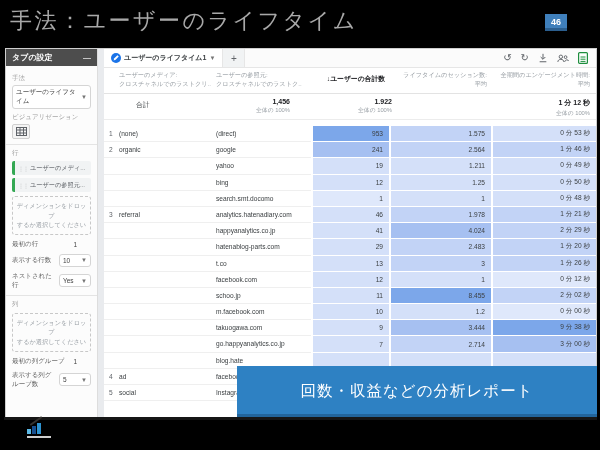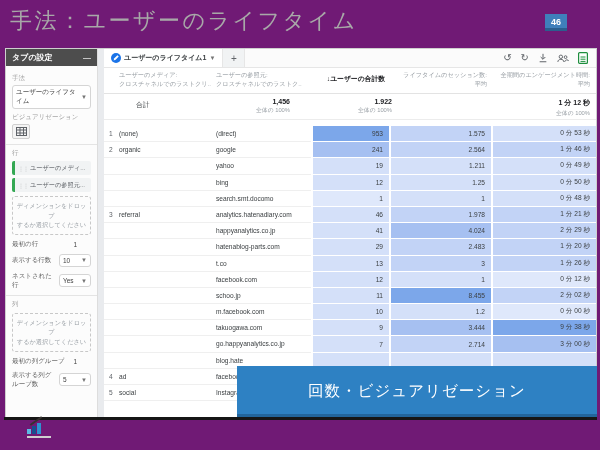--- a/index.html
+++ b/index.html
@@ -1,17 +1,17 @@
 <!DOCTYPE html>
 <html><head>
 <meta charset="utf-8">
 <style>
   * { margin:0; padding:0; box-sizing:border-box; }
   html,body { width:600px; height:450px; background:#fff; font-family:"Liberation Sans","DejaVu Sans",sans-serif; overflow:hidden; }
-  .stage { position:relative; width:600px; height:450px; background:#701a75; }
+  .stage { position:relative; width:600px; height:450px; background:#000000; }
 
   
   .slide-title { position:absolute; left:10px; top:6px; font-size:22px; color:#a8a8a8; letter-spacing:2.5px; font-weight:400; }
   .page-badge { position:absolute; left:545px; top:14px; width:22px; height:17px; background:#3f7fbb; border-bottom:3px solid #2b5e8e; color:#fff; font-size:9px; font-weight:bold; text-align:center; line-height:17px; }
   .bottom-line { position:absolute; left:4px; top:417px; width:593px; height:3px; background:#161616; }
 
   
   .shot { position:absolute; left:5px; top:48px; width:592px; height:369px; display:flex; border:1px solid #cfcfcf; border-bottom:none; background:#fff; overflow:hidden; }
 
   
@@ -399,21 +399,21 @@
     <div class="hc h-sess" style="border-left-color: transparent; border-bottom-color: rgb(239, 239, 239);"></div>
     <div class="hc h-eng" style="border-left-color: transparent; border-bottom-color: rgb(239, 239, 239);"></div>
   </div>
 </div>
     </div>
   </div>
 
   <div class="bottom-line"></div>
 
   <div class="caption">
-    <span>回数・ビジュアリゼーション</span>
+    <span>回数・収益などの分析レポート</span>
   </div>
 
   <div class="logo">
     <div class="arrow"></div>
     <div class="bars">
       <div class="b1"></div>
         <div class="b2"></div>
         <div class="b3"></div>
     </div>
     <div class="word"></div>

